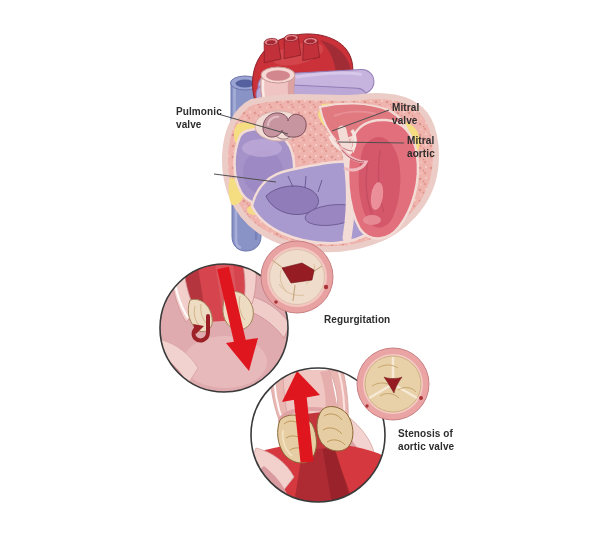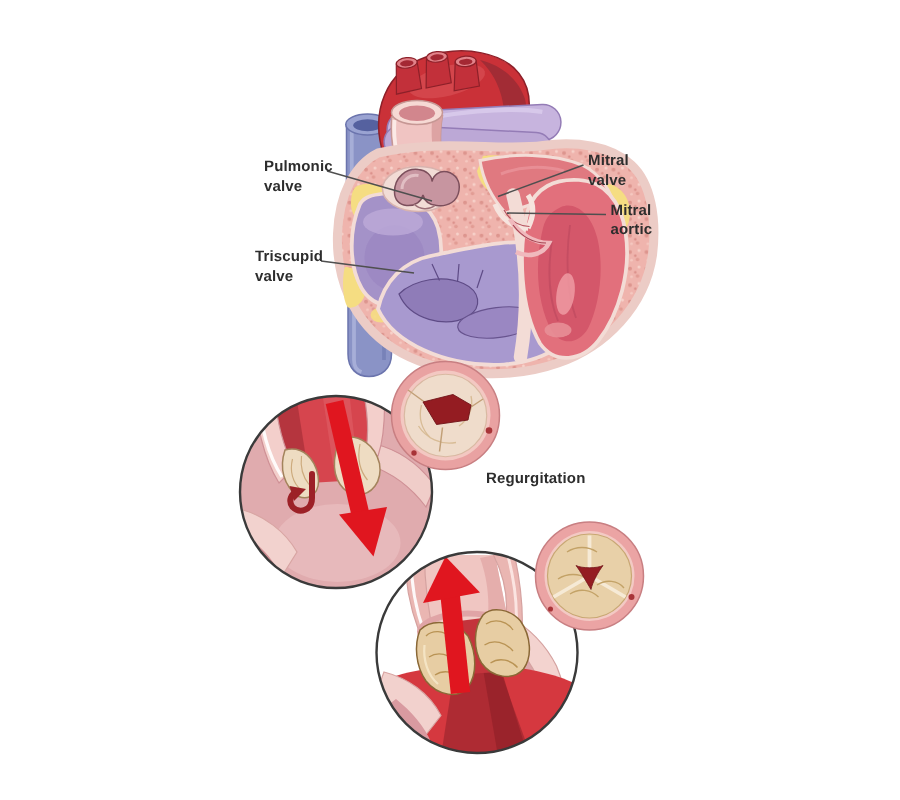--- a/index.html
+++ b/index.html
@@ -247,17 +247,17 @@
     <circle cx="393" cy="384" r="28" fill="#e8d0a8" stroke="#c8a873" stroke-width="0.8"></circle>
     <path d="M393,384 L393,357 M393,384 L369,398 M393,384 L417,398" stroke="#f6ead6" stroke-width="2.5" fill="none"></path>
     <path d="M378,368 C384,364 392,364 398,368 M372,386 C378,382 386,382 392,386 M398,390 C404,386 412,387 416,392 M380,396 C386,392 394,393 399,398" stroke="#c3a267" stroke-width="0.9" fill="none"></path>
     <path d="M384,377 C388,379 398,379 402,377 C399,381 395,388 394,393 C391,388 387,381 384,377 Z" fill="#941c22" stroke="#6f1318" stroke-width="0.5"></path>
     <circle cx="421" cy="398" r="2" fill="#a83438"></circle>
     <circle cx="367" cy="406" r="1.7" fill="#a83438"></circle>
   </g>
 </svg>
 
   <div class="lbl" id="lbl-pulmonic">Pulmonic valve</div>
-  <div class="lbl" id="lbl-tricuspid">Triscupid valve</div>
   <div class="lbl" id="lbl-aortic">Mitral valve</div>
   <div class="lbl" id="lbl-mitral">Mitral aortic</div>
   <div class="lbl" id="lbl-regurgitation">Regurgitation</div>
+  <div class="lbl" id="lbl-stenosis">Stenosis of aortic valve</div>
 </div>
 
 </body></html>

